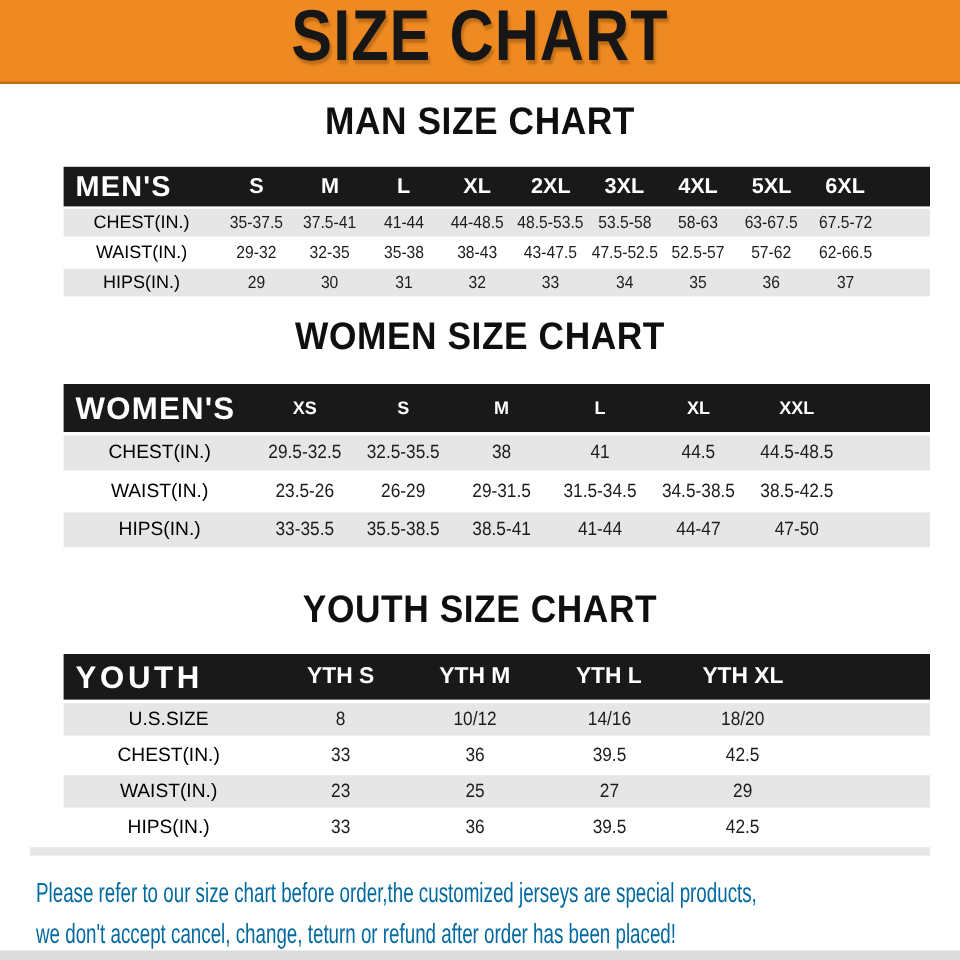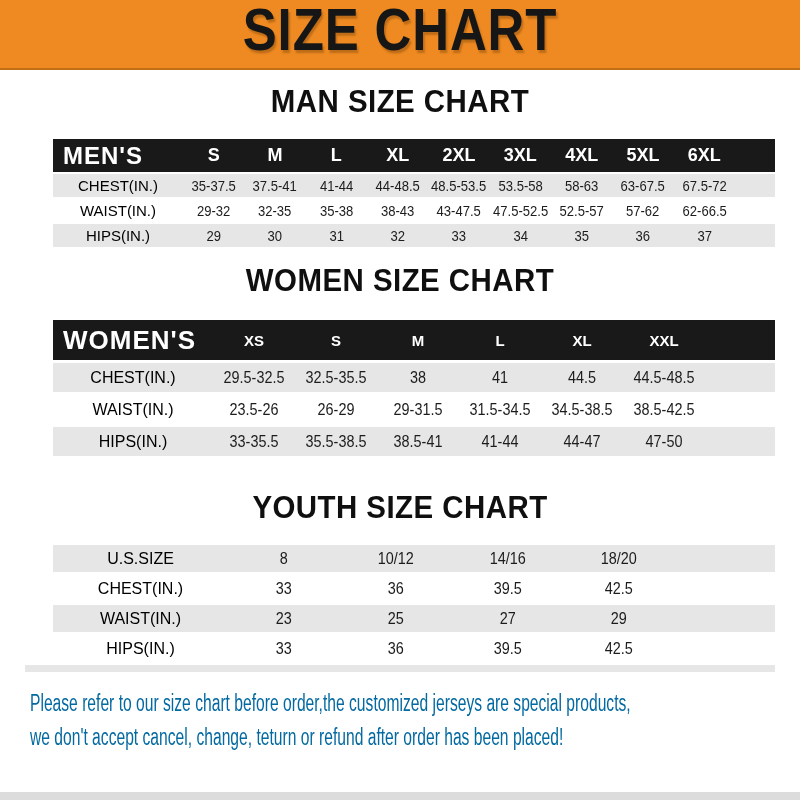--- a/index.html
+++ b/index.html
@@ -211,20 +211,27 @@
           <div class="datacell">41-44</div>
           <div class="datacell">44-47</div>
           <div class="datacell">47-50</div>
         </div>
       </div>
   </section>
 
   <section class="chart-section" id="sec-youth">
     <h2 class="section-heading">YOUTH SIZE CHART</h2>
     <div class="size-table youth">
+        <div class="trow header-row">
+          <div class="labelcol corner">YOUTH</div>
+          <div class="sizecell">YTH S</div>
+          <div class="sizecell">YTH M</div>
+          <div class="sizecell">YTH L</div>
+          <div class="sizecell">YTH XL</div>
+        </div>
         <div class="trow drow gray">
           <div class="labelcol row-label">U.S.SIZE</div>
           <div class="datacell">8</div>
           <div class="datacell">10/12</div>
           <div class="datacell">14/16</div>
           <div class="datacell">18/20</div>
         </div>
         <div class="trow drow">
           <div class="labelcol row-label">CHEST(IN.)</div>
           <div class="datacell">33</div>

